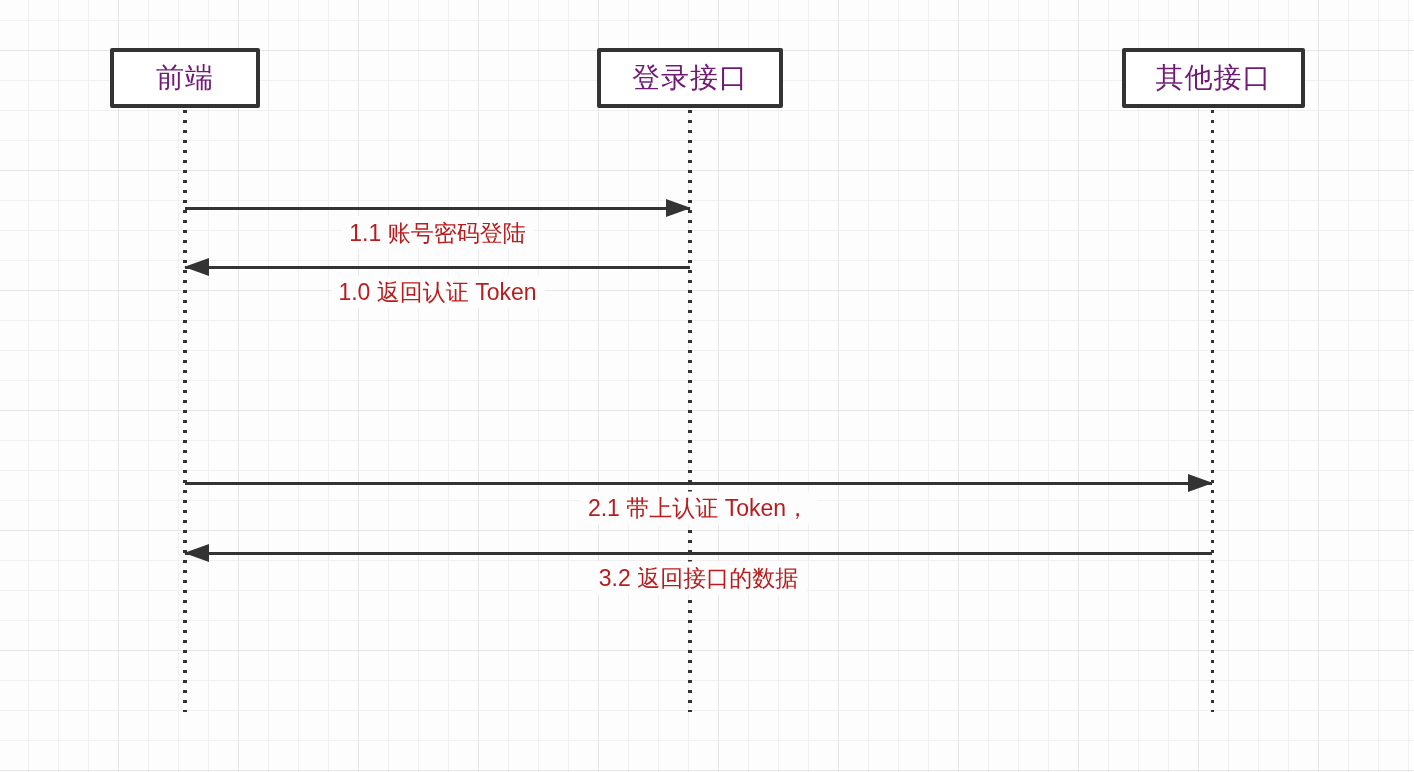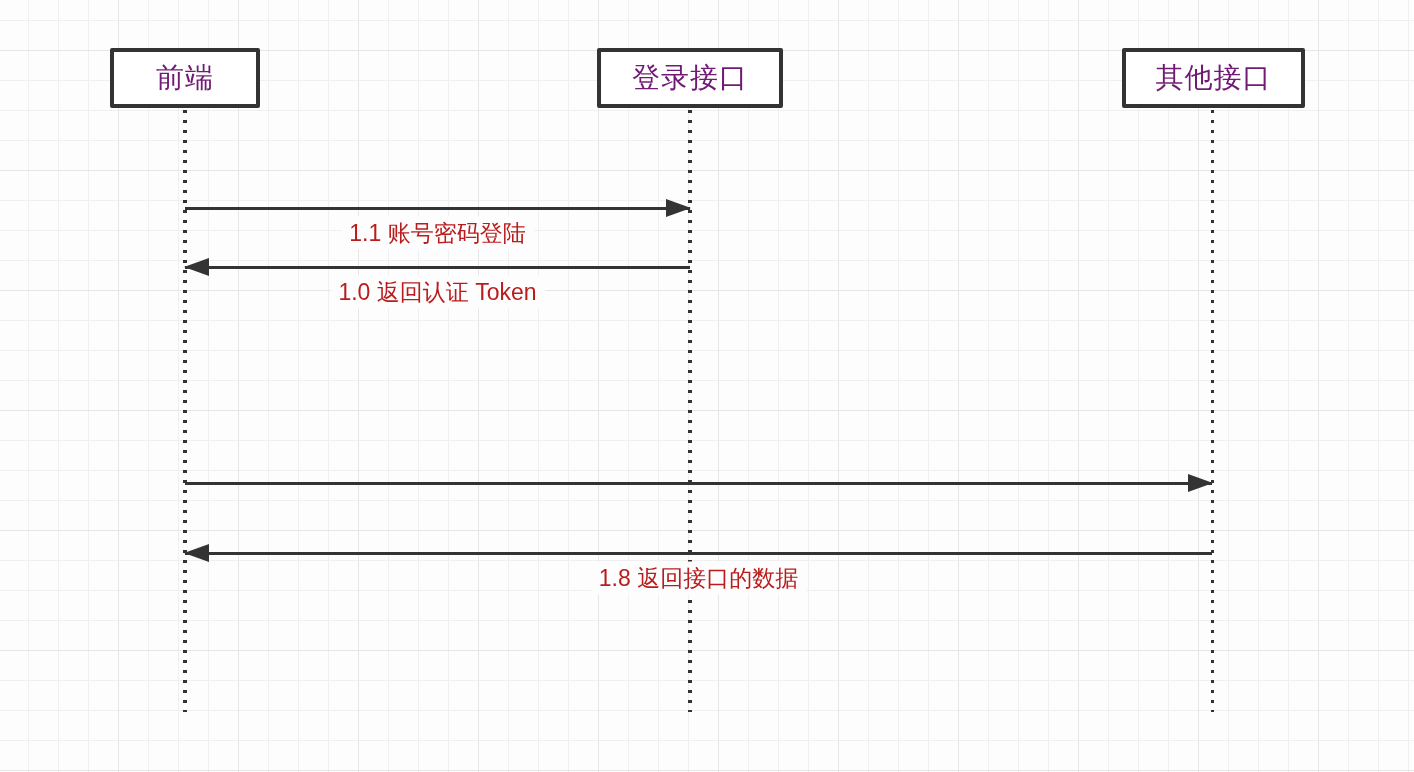--- a/index.html
+++ b/index.html
@@ -142,24 +142,25 @@
     <div class="arrowhead left"></div>
     <div class="msg-label">
       <span>1.0 返回认证 Token</span>
     </div>
   </div>
 
   <div class="msg msg-3">
     <div class="msg-line"></div>
     <div class="arrowhead right"></div>
     <div class="msg-label">
+      <span>2.1 带上认证 Token，</span>
     </div>
   </div>
 
   <div class="msg msg-4">
     <div class="msg-line"></div>
     <div class="arrowhead left"></div>
     <div class="msg-label">
-      <span>1.8 返回接口的数据</span>
+      <span>3.2 返回接口的数据</span>
     </div>
   </div>
 
 </div>
 
 </body></html>

